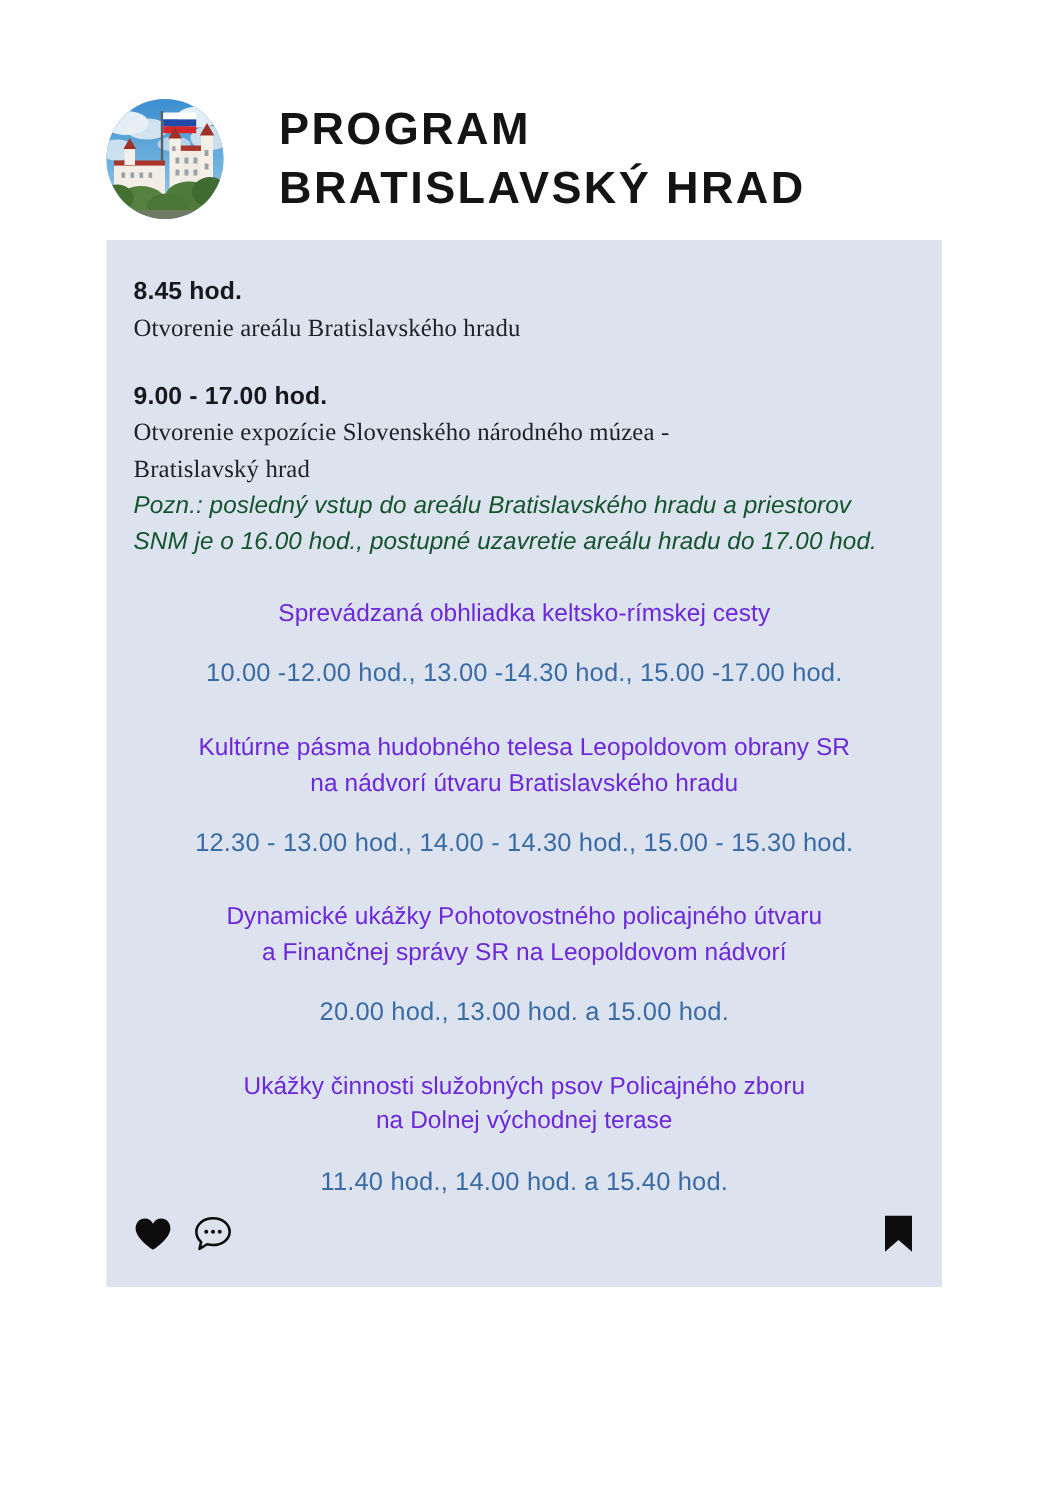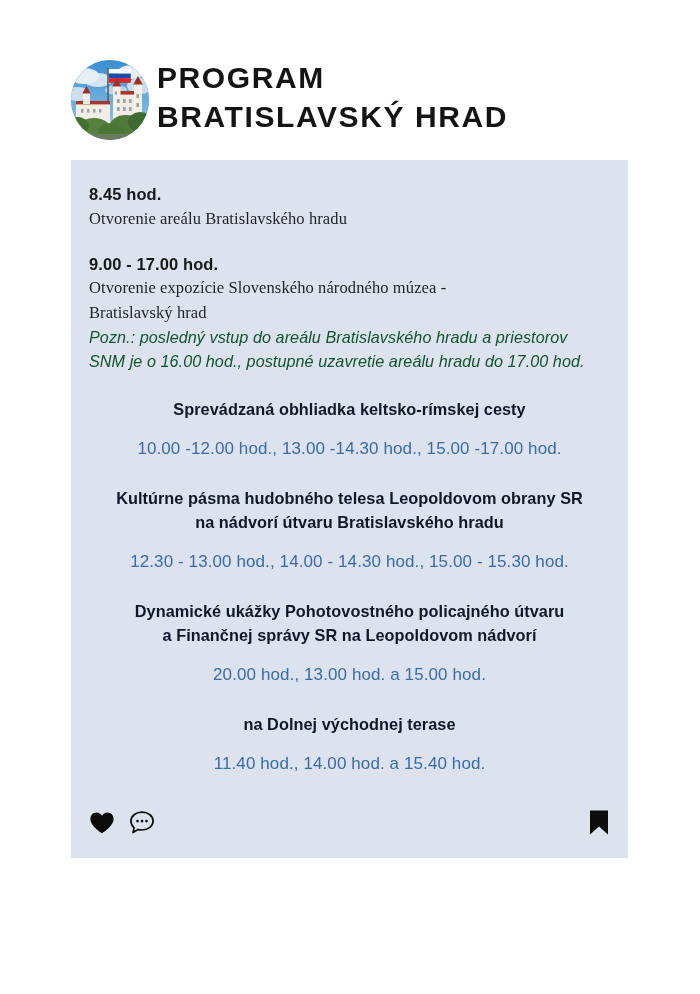--- a/index.html
+++ b/index.html
@@ -24,22 +24,22 @@
   }
 
   
   .header {
     position: absolute;
     left: 71px;
     top: 60px;
     width: 560px;
     height: 92px;
     display: flex;
-    align-items: flex-start;
-    gap: 8px;
+    align-items: center;
+    gap: 37px;
   }
 
   .badge-photo {
     position: relative;
     width: 78px;
     height: 80px;
     border-radius: 50%;
     overflow: hidden;
     flex: 0 0 auto;
     background: #6ba8d8;
@@ -107,22 +107,22 @@
   
   .events {
     margin-top: 24px;
   }
   .event {
     text-align: center;
     margin-bottom: 26px;
   }
   .event-title {
     font-size: 16.3px;
-    font-weight: bold;
-    color: #0f172a;
+    font-weight: normal;
+    color: #6d28d9;
     line-height: 1.42;
     letter-spacing: 0.05px;
   }
   .event-times {
     font-size: 17px;
     font-weight: normal;
     color: #3a6ba5;
     line-height: 1.45;
     letter-spacing: 0.1px;
     margin-top: 16px;
@@ -261,20 +261,21 @@
         <div class="event-times">12.30 - 13.00 hod., 14.00 - 14.30 hod., 15.00 - 15.30 hod.</div>
       </div>
 
       <div class="event">
         <div class="event-title">Dynamické ukážky Pohotovostného policajného útvaru</div>
         <div class="event-title">a Finančnej správy SR na Leopoldovom nádvorí</div>
         <div class="event-times">20.00 hod., 13.00 hod. a 15.00 hod.</div>
       </div>
 
       <div class="event">
+        <div class="event-title">Ukážky činnosti služobných psov Policajného zboru</div>
         <div class="event-title">na Dolnej východnej terase</div>
         <div class="event-times">11.40 hod., 14.00 hod. a 15.40 hod.</div>
       </div>
 
     </div>
 
     <div class="card-footer">
       <div class="footer-left">
 
         <span class="icon-btn">

